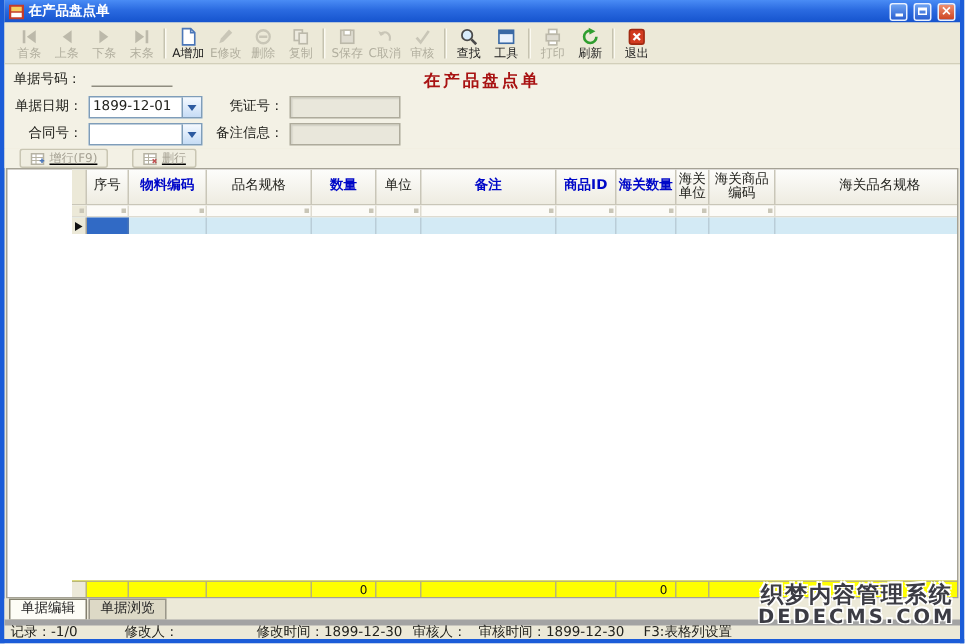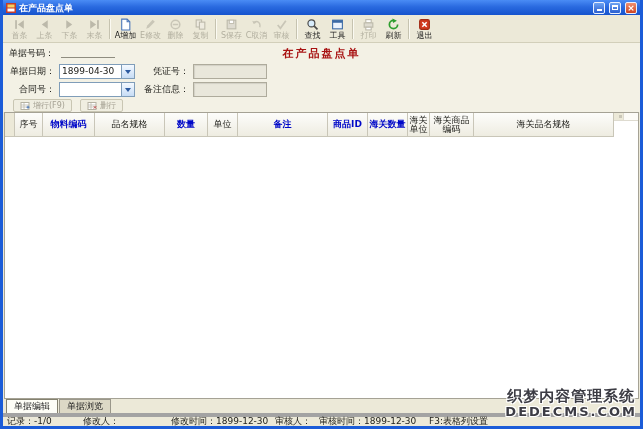--- a/index.html
+++ b/index.html
@@ -44,26 +44,26 @@
            border:1px solid #7f9db9; display:flex; align-items:center; }
   .combo .val { flex:1; font-size:9px; padding-left:2px; line-height:13px; white-space:nowrap; overflow:hidden; }
   .combo .drop { width:13px; height:13px; flex:none; border-left:1px solid #7f9db9;
                  background:linear-gradient(#f4f9ff,#c6dcf5); display:flex; align-items:center; justify-content:center; }
   .combo .arr { width:0; height:0; border-left:3px solid transparent; border-right:3px solid transparent;
                 border-top:4px solid #2c5aa0; }
   .tinput { position:absolute; left:190px; width:74px; height:15px; background:#e9e7db;
             border:1px solid #aeab9c; box-shadow:inset 1px 1px 1px rgba(0,0,0,.10);
             font-size:9px; font-family:"DejaVu Sans",sans-serif; color:#555; }
   
-  .row-actions { height:13px; flex:none; background:#f3f1e5; display:flex; gap:8px; padding-left:10px; }
+  .row-actions { height:13px; flex:none; background:#f3f1e5; display:flex; gap:16px; padding-left:10px;text-decoration:underline; }
   .ra-btn { height:13px; display:flex; align-items:center; gap:3px; padding:0 6px;
             background:#f0eee1; border:1px solid #c9c6b3; border-radius:2px;
             font-size:8px; color:#a6a294; white-space:nowrap; }
   
-  .grid { flex:1; margin:0 1px; border:1px solid #a5a295; background:#fff; display:flex; flex-direction:row; overflow:hidden; }
+  .grid { flex:1; margin:0 1px; border:1px solid #a5a295; background:#fff; display:flex; flex-direction:column; overflow:hidden;padding-left:43px; }
   .g-row { display:flex; flex:none; }
   .cell { flex:none; border-right:1px solid #c9c6b8; display:flex; align-items:center; justify-content:center;
           font-size:9px; line-height:9px; text-align:center; overflow:hidden; }
   .cw-sel{width:10px;} .cw0{width:28px;} .cw1{width:52px;} .cw2{width:70px;} .cw3{width:43px;}
   .cw4{width:30px;} .cw5{width:90px;} .cw6{width:40px;} .cw7{width:40px;} .cw8{width:22px;}
   .cw9{width:44px;} .cw10{width:140px;} .cw11{flex:1; border-right:none;}
   .g-header { height:24px; background:linear-gradient(#fdfdfb,#eeece1); border-bottom:1px solid #c9c6b8; }
   .g-header .cell { height:100%; color:#21211c; }
   .g-header .cell.blu { color:#0008c8;font-weight:bold; }
   .g-header .cw-sel { background:#ece9d8; }
@@ -239,21 +239,21 @@
     </div>
   </div>
 
   <div class="formpanel">
     <span class="lbl docno-lbl">单据号码：</span>
     <span class="docno-line"></span>
     <span class="sheet-title">在产品盘点单</span>
 
     <span class="lbl right l1 r2">单据日期：</span>
     <span class="combo r2" style="top:21px;">
-      <span class="val">1899-04-30</span>
+      <span class="val">1899-12-01</span>
       <span class="drop">
           <span class="arr"></span>
         </span>
     </span>
     <span class="lbl right l2 r2">凭证号：</span>
     <input class="tinput" style="top: 21px;" disabled="" value="">
 
     <span class="lbl right l1 r3">合同号：</span>
     <span class="combo r3" style="top:39px;">
       <span class="val"></span>

